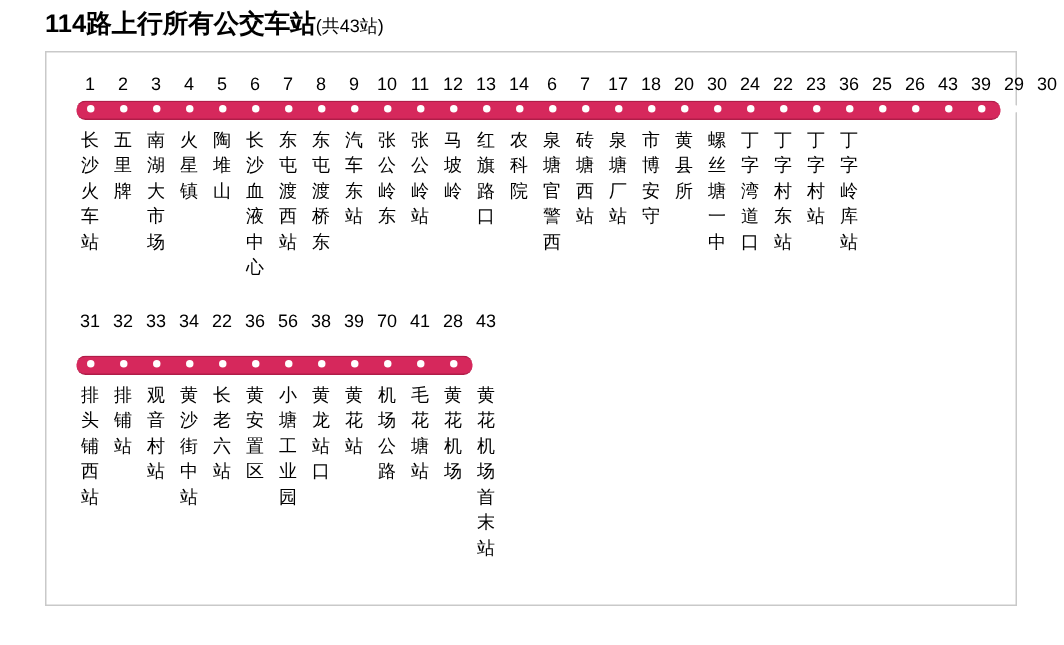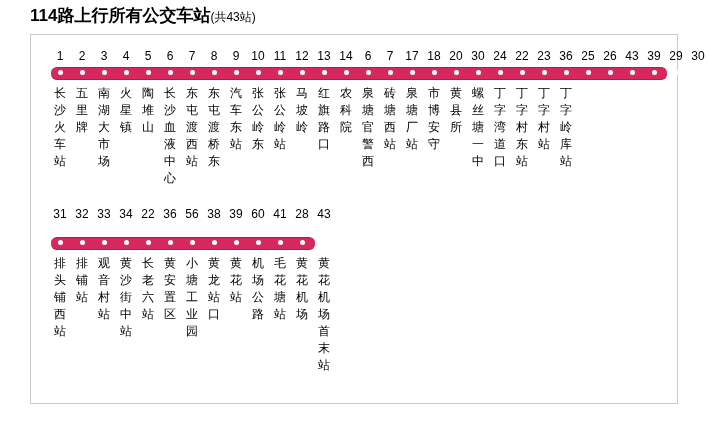--- a/index.html
+++ b/index.html
@@ -330,21 +330,21 @@
       <div class="numbers" style="left:18px;top:172px;">
         <span class="num">31</span>
         <span class="num">32</span>
         <span class="num">33</span>
         <span class="num">34</span>
         <span class="num">22</span>
         <span class="num">36</span>
         <span class="num">56</span>
         <span class="num">38</span>
         <span class="num">39</span>
-        <span class="num">60</span>
+        <span class="num">70</span>
         <span class="num">41</span>
         <span class="num">28</span>
         <span class="num">43</span>
       </div>
 
       <div class="line" style="left:20px;top:202px;width:264px;"></div>
 
       <div class="stops" style="left:18px;top:202px;">
         <span class="dot">
             <i></i>

